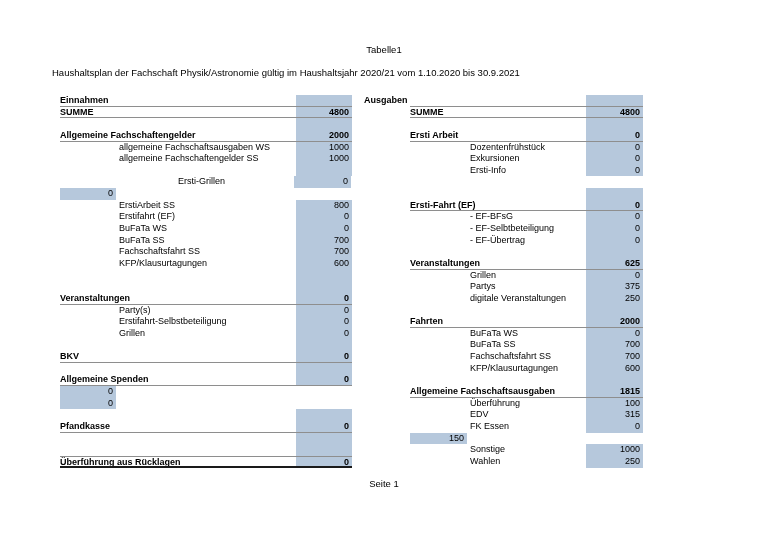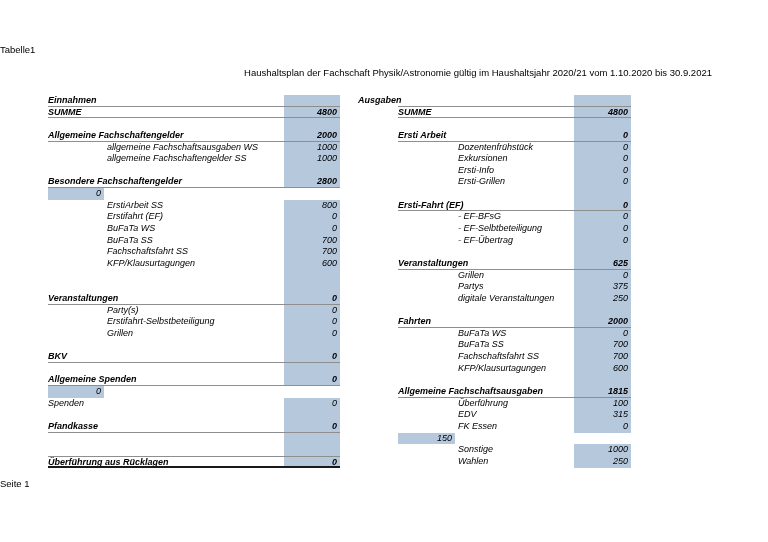--- a/index.html
+++ b/index.html
@@ -11,62 +11,62 @@
   body{
     width:768px;height:542px;
     background:#ffffff;
     font-family:"Liberation Sans", sans-serif;
     color:#000;
     overflow:hidden;
     position:relative;
   }
   .title{
     position:absolute;top:44px;left:0;width:768px;
-    font-size:9.5px;
+    text-align:center;font-size:9.5px;
   }
   .subtitle{
     position:absolute;top:67px;left:52px;width:660px;
-    font-size:9.5px;white-space:nowrap;text-align:right;
+    font-size:9.5px;white-space:nowrap;
   }
   .table{
-    position:absolute;top:95px;left:48px;width:583px;font-style:italic;
+    position:absolute;top:95px;left:60px;width:583px;
   }
   .row{
     display:flex;height:11.65px;
   }
   .part{
     display:flex;height:100%;box-sizing:border-box;
   }
   .part.left{width:292px;}
   .part.right{width:233px;}
   .gapcell{
     width:58px;height:100%;box-sizing:border-box;
     font-size:9px;line-height:11.65px;font-weight:bold;
-    padding-left:18px;white-space:nowrap;overflow:visible;
+    padding-left:12px;white-space:nowrap;overflow:visible;
   }
   .lbl{
     flex:1;font-size:9px;line-height:11.65px;
     white-space:nowrap;overflow:hidden;box-sizing:border-box;
   }
   .val{
     font-size:9px;line-height:11.65px;
     text-align:right;padding-right:3px;box-sizing:border-box;
     background:var(--valbg);
   }
   .part.left .val{width:56px;}
   .part.right .val{width:57px;}
   .t-header .lbl,.t-sum .lbl,.t-section .lbl,.t-final .lbl,
   .t-header .val,.t-sum .val,.t-section .val,.t-final .val{font-weight:bold;}
   .part.left  .t-item-lbl{padding-left:59px;}
   .part.right .t-item-lbl{padding-left:60px;}
   .u{border-bottom:1px solid var(--line);}
   .fin{border-top:1px solid var(--line);border-bottom:2px solid var(--finline);}
   .footer{
     position:absolute;top:478px;left:0;width:768px;
-    text-align:left;font-size:9.5px;
+    text-align:center;font-size:9.5px;
   }
 </style>
 </head>
 <body>
 
 <div class="title">Tabelle1</div>
 <div class="subtitle">Haushaltsplan der Fachschaft Physik/Astronomie gültig im Haushaltsjahr 2020/21 vom 1.10.2020 bis 30.9.2021</div>
 <div class="table">
     <div class="row">
       <div class="part left t-header u">
@@ -139,24 +139,20 @@
         <div class="lbl"></div>
         <div class="val"></div>
       </div>
       <div class="gapcell"></div>
       <div class="part right t-item">
         <div class="lbl t-item-lbl">Ersti-Info</div>
         <div class="val">0</div>
       </div>
     </div>
     <div class="row">
-      <div class="part left t-section u">
-        <div class="lbl">Besondere Fachschaftengelder</div>
-        <div class="val">2800</div>
-      </div>
       <div class="gapcell"></div>
       <div class="part right t-item">
         <div class="lbl t-item-lbl">Ersti-Grillen</div>
         <div class="val">0</div>
       </div>
     </div>
     <div class="row">
       <div class="part left t-item">
         <div class="val">0</div>
       </div>
@@ -347,21 +343,20 @@
         <div class="val">0</div>
       </div>
       <div class="gapcell"></div>
       <div class="part right t-section u">
         <div class="lbl">Allgemeine Fachschaftsausgaben</div>
         <div class="val">1815</div>
       </div>
     </div>
     <div class="row">
       <div class="part left t-flush">
-        <div class="lbl">Spenden</div>
         <div class="val">0</div>
       </div>
       <div class="gapcell"></div>
       <div class="part right t-item">
         <div class="lbl t-item-lbl">Überführung</div>
         <div class="val">100</div>
       </div>
     </div>
     <div class="row">
       <div class="part left t-blank">

